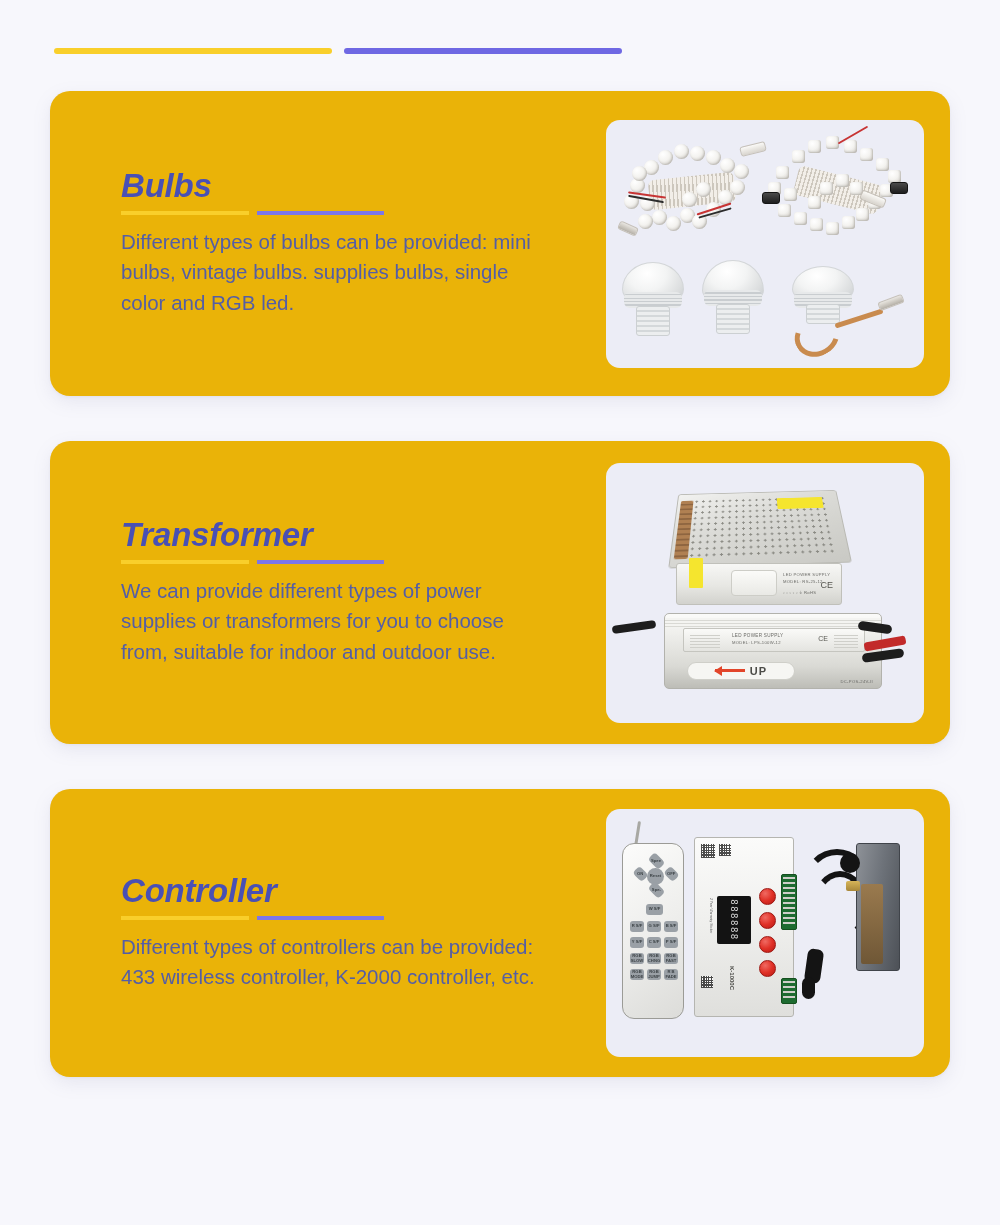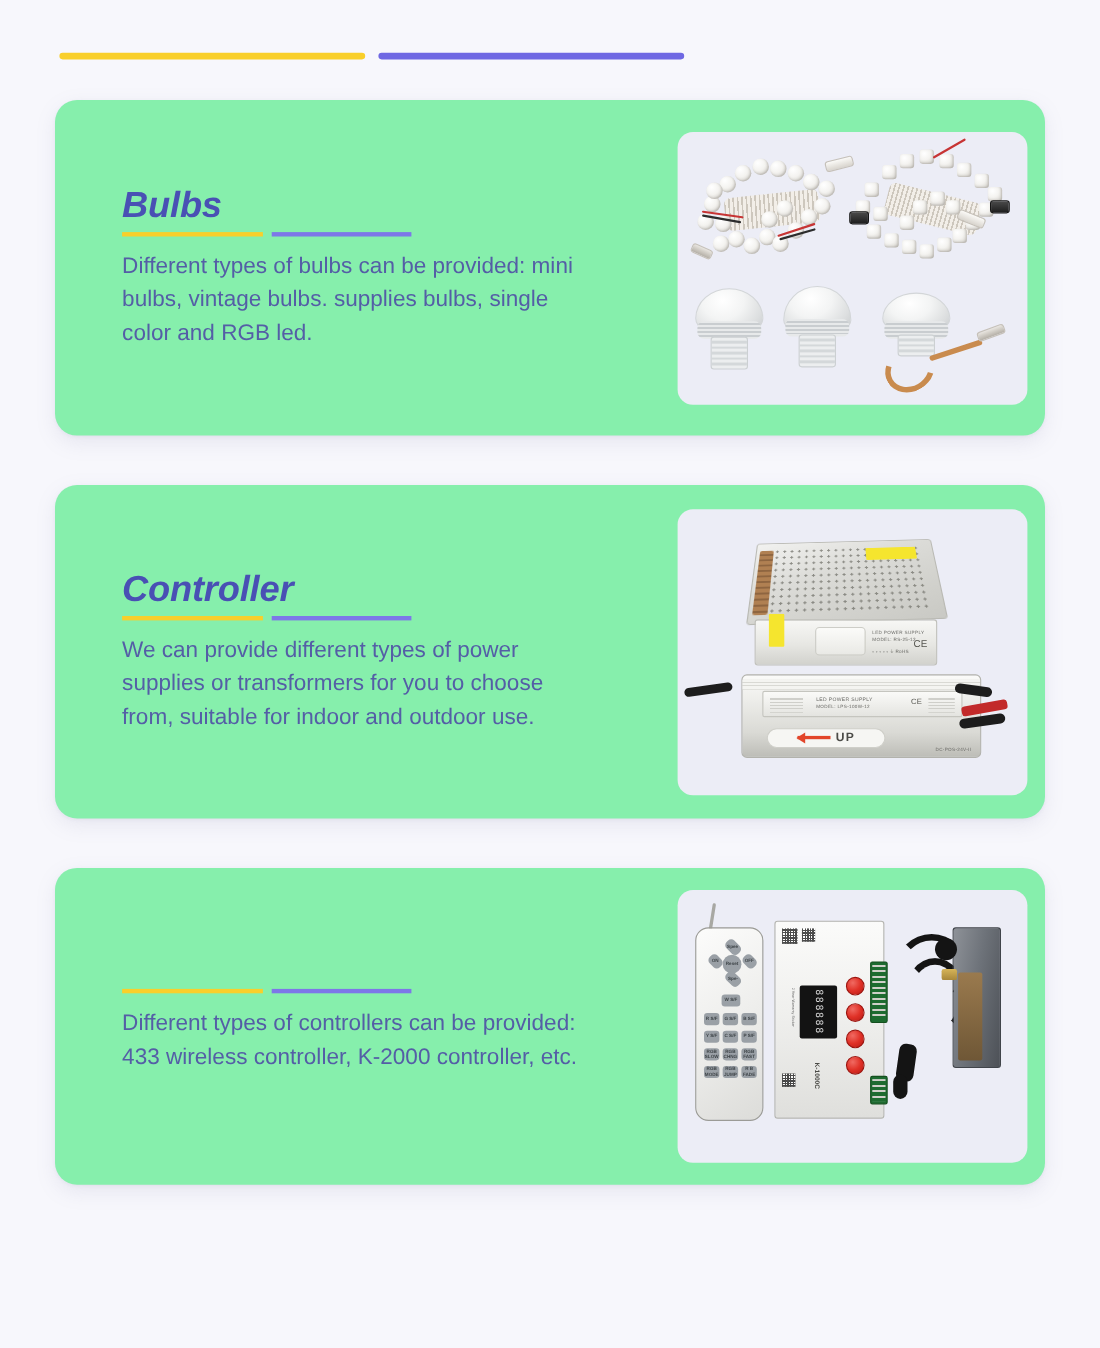--- a/index.html
+++ b/index.html
@@ -65,26 +65,26 @@
     margin-left: 12px;
   }
 
   
   .cards { margin-top: 37px; }
 
   .card {
     position: relative;
     width: 900px;
     margin: 0 auto 45px auto;
-    background: #86efac;
+    background: #eab308;
     border-radius: 20px;
     box-shadow: 0 6px 18px rgba(120,120,160,0.13), 0 1px 3px rgba(120,120,160,0.08);
     display: flex;
     align-items: center;
-    padding: 0 16px;
+    padding: 0 26px;
   }
   .card-1 { height: 305px; }
   .card-2 { height: 303px; }
   .card-3 { height: 288px; }
 
   .card-text { flex: 1; padding-left: 45px; padding-right: 12px; }
 
   .card-heading {
     font-size: 33px;
     font-weight: bold;
@@ -451,21 +451,21 @@
         <div class="base" style="top:38px; height:20px;"></div>
       </div>
       <div class="copper-loop" style="left:188px; top:196px;"></div>
       <div class="copper-tail" style="left:228px; top:196px; width:50px;"></div>
       <div class="connector metal" style="left:272px; top:178px; transform:rotate(-20deg); width:26px;"></div>
     </div>
   </div>
 
   <div class="card card-2">
     <div class="card-text">
-      <div class="card-heading">Controller</div>
+      <div class="card-heading">Transformer</div>
       <div class="head-rules">
         <div class="head-rule-yellow"></div>
         <div class="head-rule-purple"></div>
       </div>
       <div class="card-body">We can provide different types of power supplies or transformers for you to choose from, suitable for indoor and outdoor use.</div>
     </div>
 
     <div class="img-panel panel-2">
 
       <div class="ps-vented" style="left:68px; top:20px; width:170px; height:86px;">
@@ -499,20 +499,21 @@
         <div class="ps-front-text" style="right:8px; bottom:4px;">DC-POS-24V-II</div>
       </div>
       <div class="blk-cable" style="left:252px; top:160px; width:34px; height:9px; transform:rotate(8deg);"></div>
       <div class="red-lug" style="left:258px; top:176px; width:42px; height:9px; transform:rotate(-10deg);"></div>
       <div class="blk-cable" style="left:256px; top:188px; width:42px; height:9px; transform:rotate(-8deg);"></div>
     </div>
   </div>
 
   <div class="card card-3">
     <div class="card-text">
+      <div class="card-heading">Controller</div>
       <div class="head-rules">
         <div class="head-rule-yellow"></div>
         <div class="head-rule-purple"></div>
       </div>
       <div class="card-body">Different types of controllers can be provided: 433 wireless controller, K-2000 controller, etc.</div>
     </div>
 
     <div class="img-panel panel-3">
 
       <div class="antenna" style="left:30px; top:12px; height:26px;"></div>

